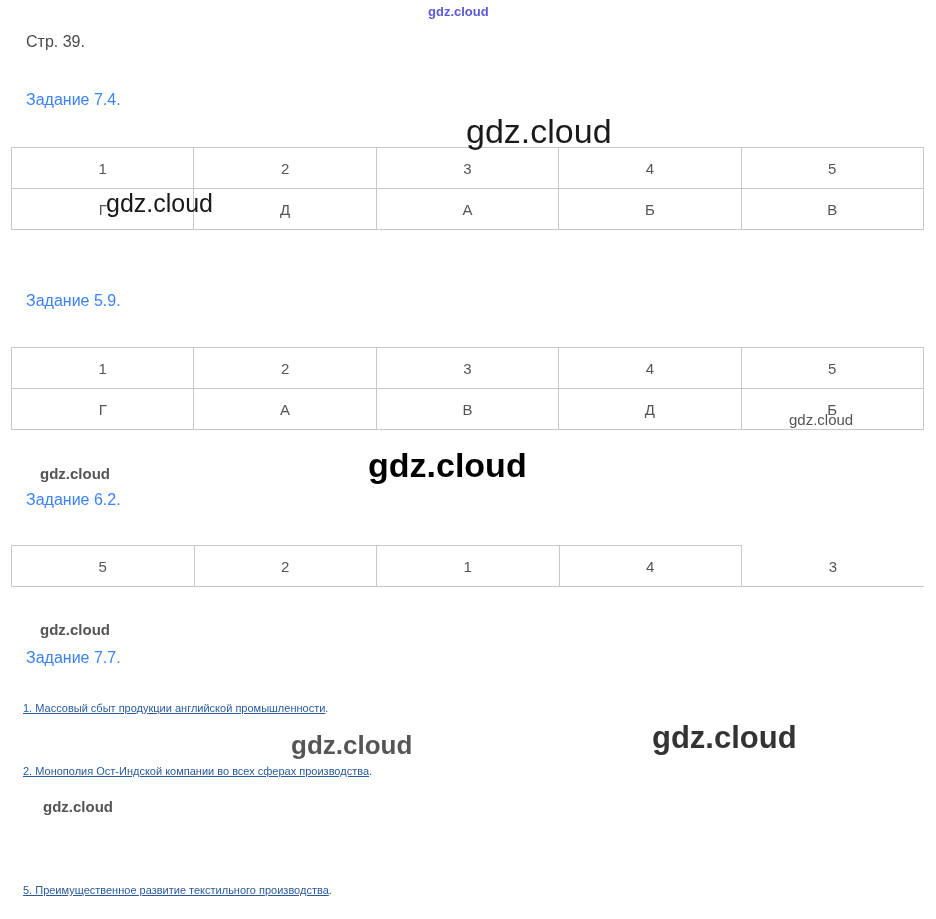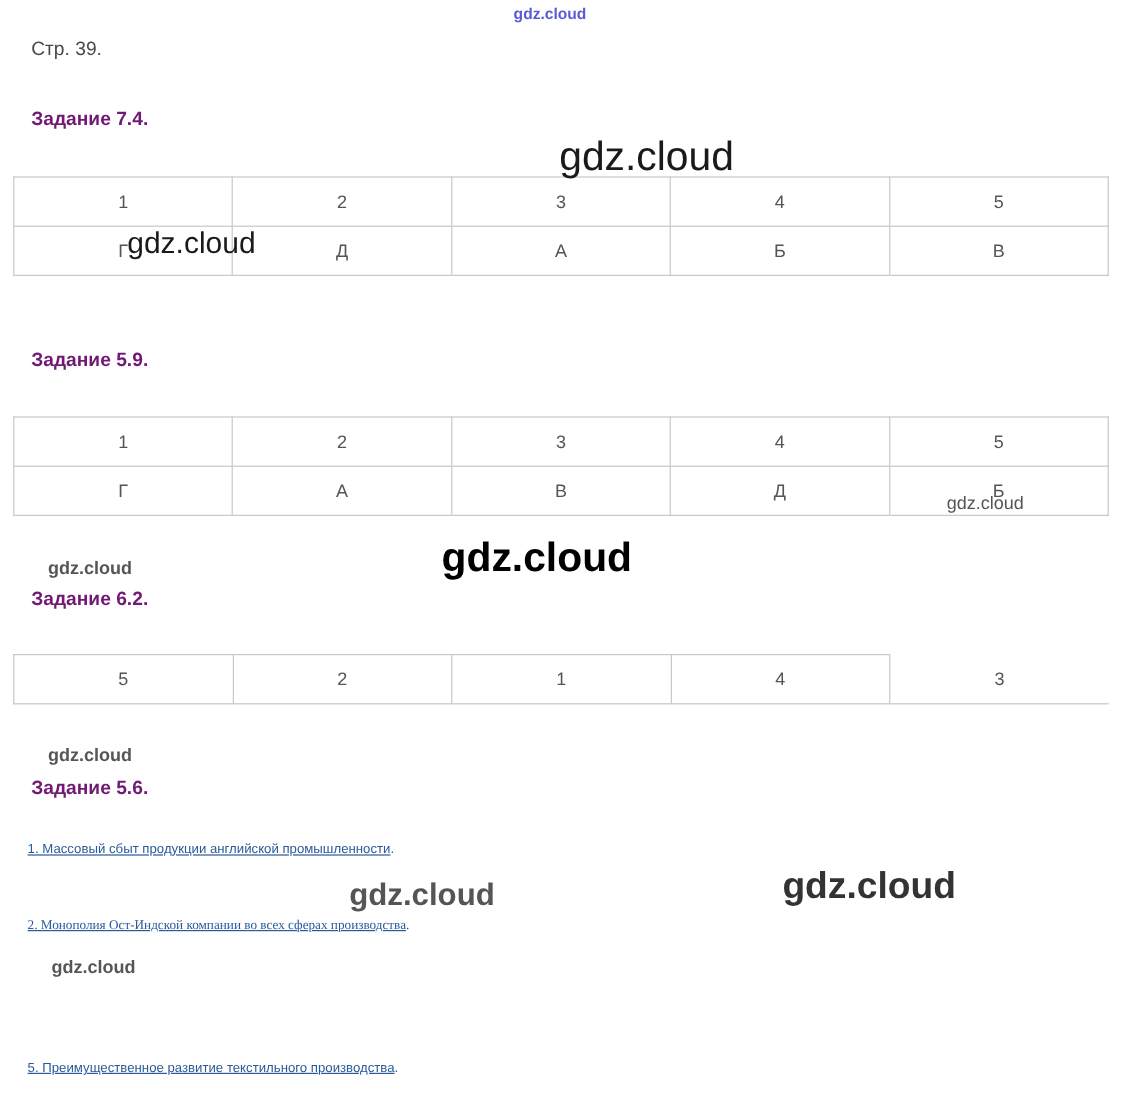--- a/index.html
+++ b/index.html
@@ -90,22 +90,22 @@
   .page-ref {
     position: absolute;
     left: 26px; top: 33px;
     font-size: 16px;
     font-weight: normal;
     color: #4a4a4a;
   }
   .task-title {
     position: absolute;
     font-size: 16px;
-    font-weight: bold;
-    color: #701a75;
+    font-weight: normal;
+    color: #3b82f6;
   }
   #t74 { left: 26px; top: 91px; }
   #t75 { left: 26px; top: 292px; }
   #t76 { left: 26px; top: 491px; }
   #t77 { left: 26px; top: 649px; }
 
   
   .ans-table {
     position: absolute;
     border-collapse: collapse;
@@ -130,21 +130,21 @@
     font-size: 11px;
     color: #2a5a9a;
     white-space: nowrap;
   }
   .ans-line .u {
     text-decoration: underline;
     text-decoration-color: #2a5a9a;
   }
   .ans-line .dot { color: #2a5a9a; }
   #l1 { left: 23px; top: 702px; }
-  #l2 { left: 23px; top: 765px; font-family: Liberation Serif, serif; }
+  #l2 { left: 23px; top: 765px; }
   #l3 { left: 23px; top: 826px; }
   #l4 { left: 23px; top: 884px; }
 </style>
 </head>
 <body>
 
 <div class="page">
 
   <div class="page-ref">Стр. 39.</div>
 
@@ -194,21 +194,21 @@
         <tr>
       <td>5</td>
       <td>2</td>
       <td>1</td>
       <td>4</td>
       <td>3</td>
     </tr>
   </tbody>
     </table>
 
-  <div class="task-title" id="t77">Задание 5.6.</div>
+  <div class="task-title" id="t77">Задание 7.7.</div>
   <div class="ans-line" id="l1"><span class="u">1. Массовый сбыт продукции английской промышленности</span><span class="dot">.</span></div>
   <div class="ans-line" id="l2"><span class="u">2. Монополия Ост-Индской компании во всех сферах производства</span><span class="dot">.</span></div>
   <div class="ans-line" id="l4"><span class="u">5. Преимущественное развитие текстильного производства</span><span class="dot">.</span></div>
 
   <div class="wm wm-top">gdz.cloud</div>
   <div class="wm wm-big1">gdz.cloud</div>
   <div class="wm wm-mid1">gdz.cloud</div>
   <div class="wm wm-small1">gdz.cloud</div>
   <div class="wm wm-small2">gdz.cloud</div>
   <div class="wm wm-big2">gdz.cloud</div>

